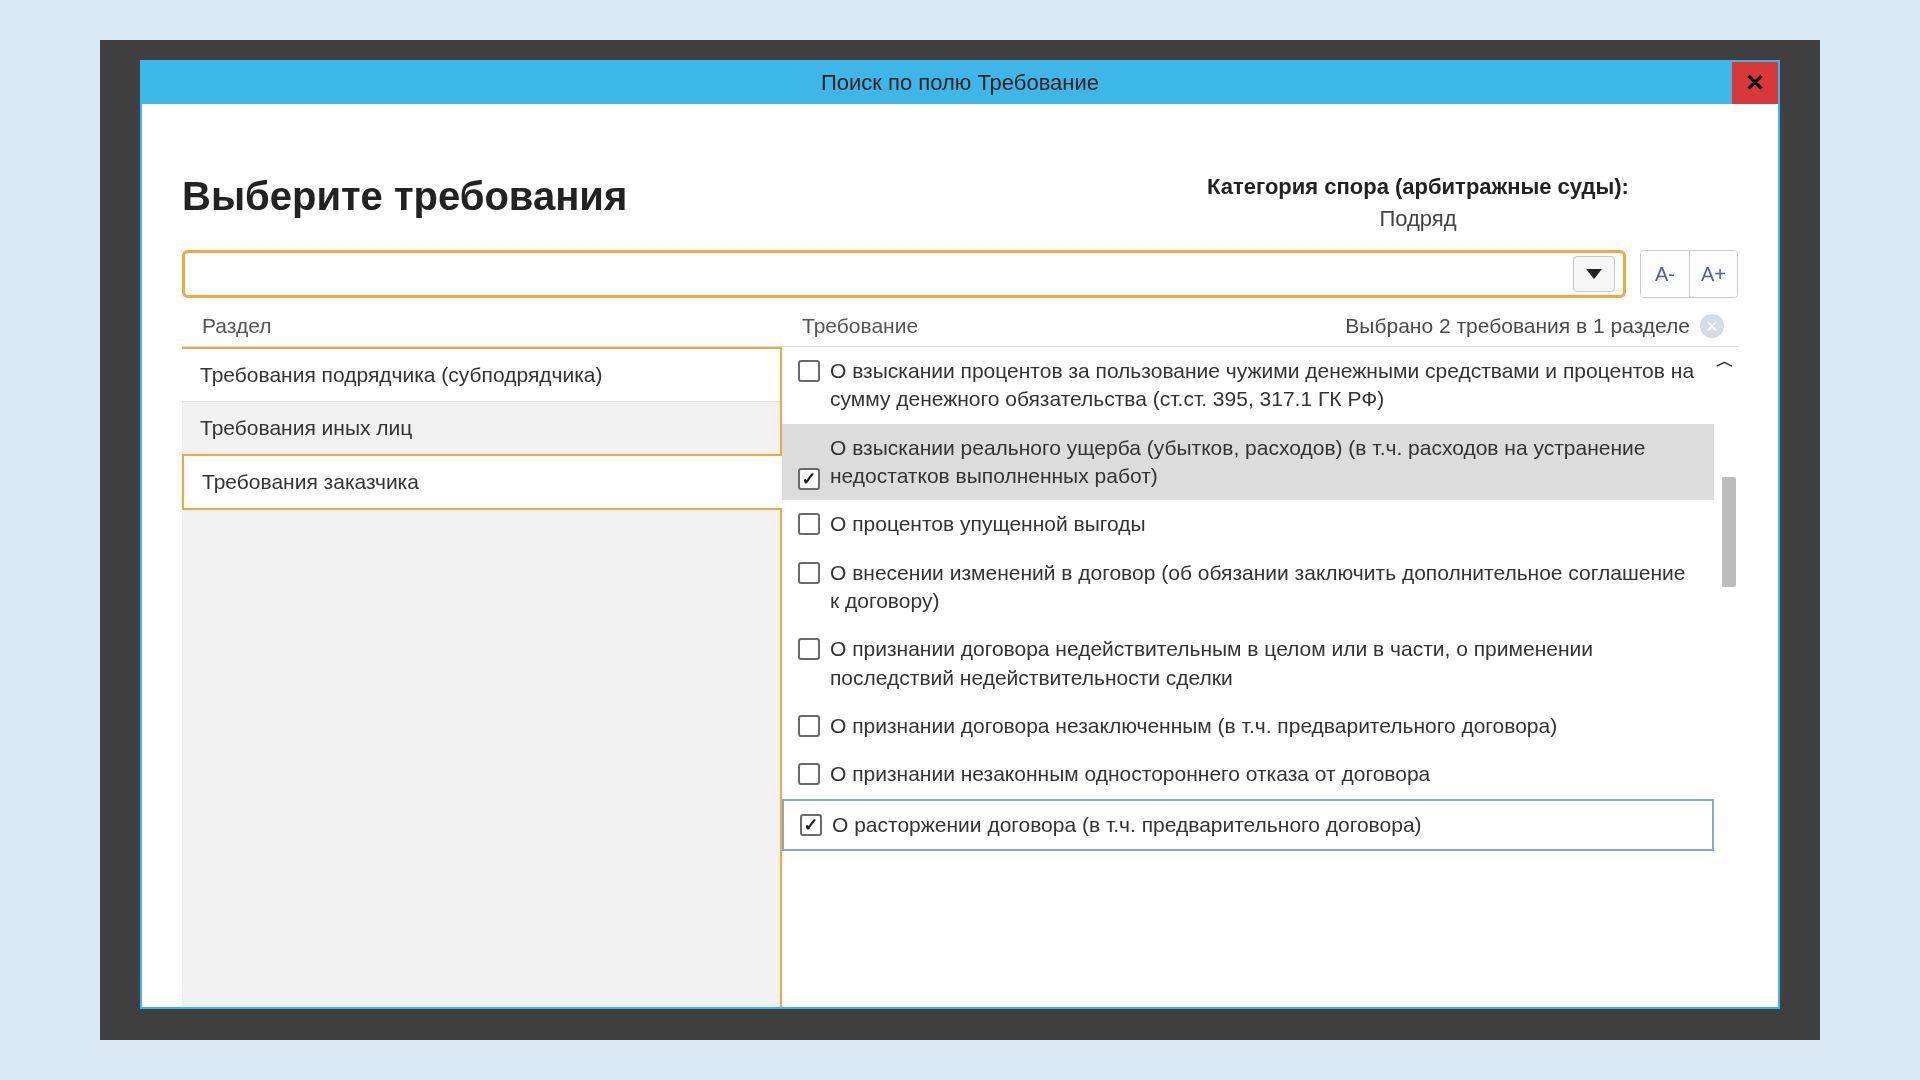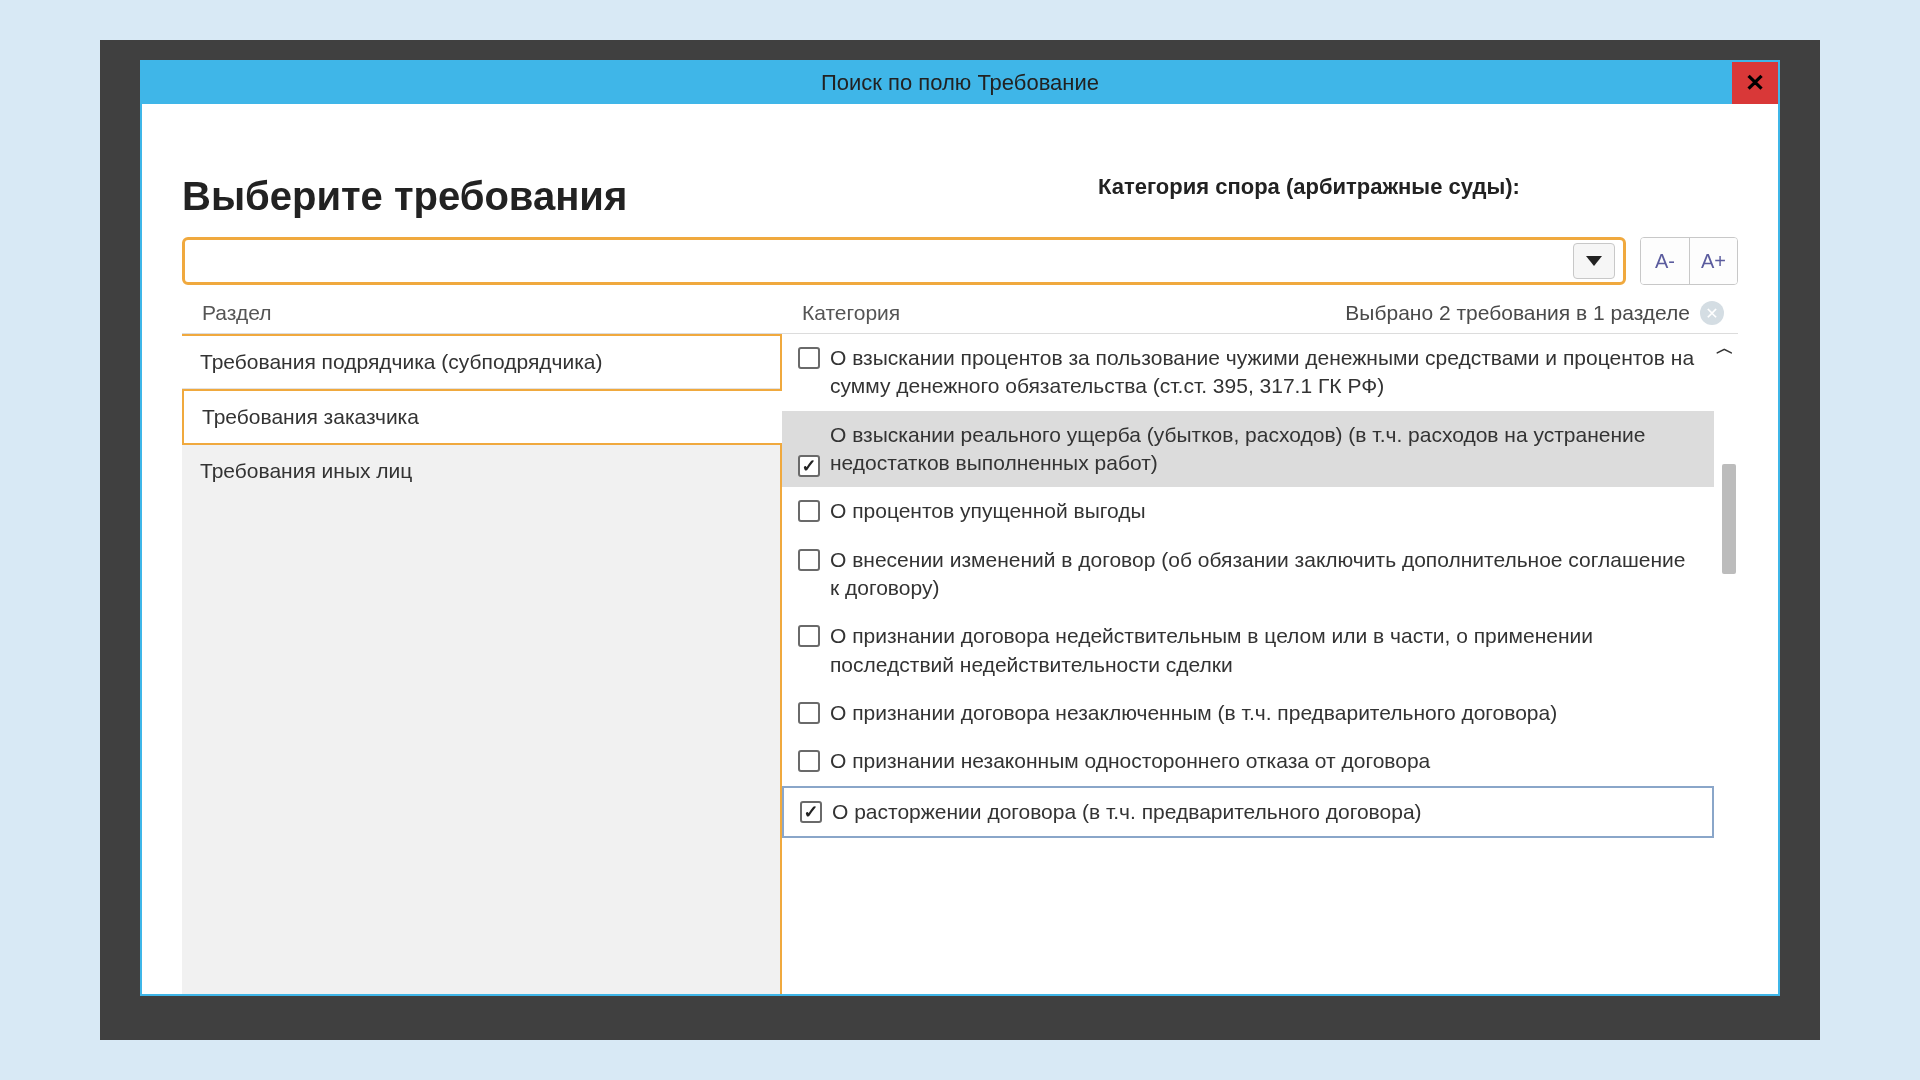--- a/index.html
+++ b/index.html
@@ -63,21 +63,21 @@
       align-items: flex-start;
       margin-bottom: 18px;
     }
     .heading {
       font-size: 40px;
       font-weight: bold;
       color: #222;
     }
     .category-block {
       width: 640px;
-      text-align: left;
+      text-align: center;
     }
     .category-label {
       font-size: 22px;
       font-weight: bold;
       color: #222;
       margin-bottom: 6px;
     }
     .category-value {
       font-size: 22px;
       color: #444;
@@ -285,20 +285,21 @@
         <span>✕</span>
       </div>
     </div>
 
     <div class="content">
 
       <div class="header-row">
         <div class="heading">Выберите требования</div>
         <div class="category-block">
           <div class="category-label">Категория спора (арбитражные суды):</div>
+          <div class="category-value">Подряд</div>
         </div>
       </div>
 
       <div class="search-row">
         <div class="search-box">
           <input class="search-input" type="text" value="" style="">
           <div class="dropdown-trigger">
             <svg viewBox="0 0 16 10">
                 <polygon points="0,0 16,0 8,10" fill="#222"></polygon>
               </svg>
@@ -306,41 +307,41 @@
         </div>
         <div class="font-buttons">
           <div class="font-btn">A-</div>
           <div class="font-btn">A+</div>
         </div>
       </div>
 
       <div class="columns-header">
         <div class="col-left-head">Раздел</div>
         <div class="col-right-head">
-          <span>Категория</span>
+          <span>Требование</span>
           <span style="display:flex;align-items:center;">
             <span class="selection-summary">Выбрано 2 требования в 1 разделе</span>
             <span class="clear-badge">
               <span>✕</span>
             </span>
           </span>
         </div>
       </div>
 
       <div class="body-columns">
 
         <div class="left-col">
           <div class="section-item first">
             <span>Требования подрядчика (субподрядчика)</span>
           </div>
+          <div class="section-item plain">
+            <span>Требования иных лиц</span>
+          </div>
           <div class="section-item selected">
             <span>Требования заказчика</span>
-          </div>
-          <div class="section-item plain">
-            <span>Требования иных лиц</span>
           </div>
         </div>
 
         <div class="right-col">
           <div class="scroll-up">︿</div>
           <div class="scroll-thumb"></div>
 
           <div class="req-list">
 
             <div class="req-item">

